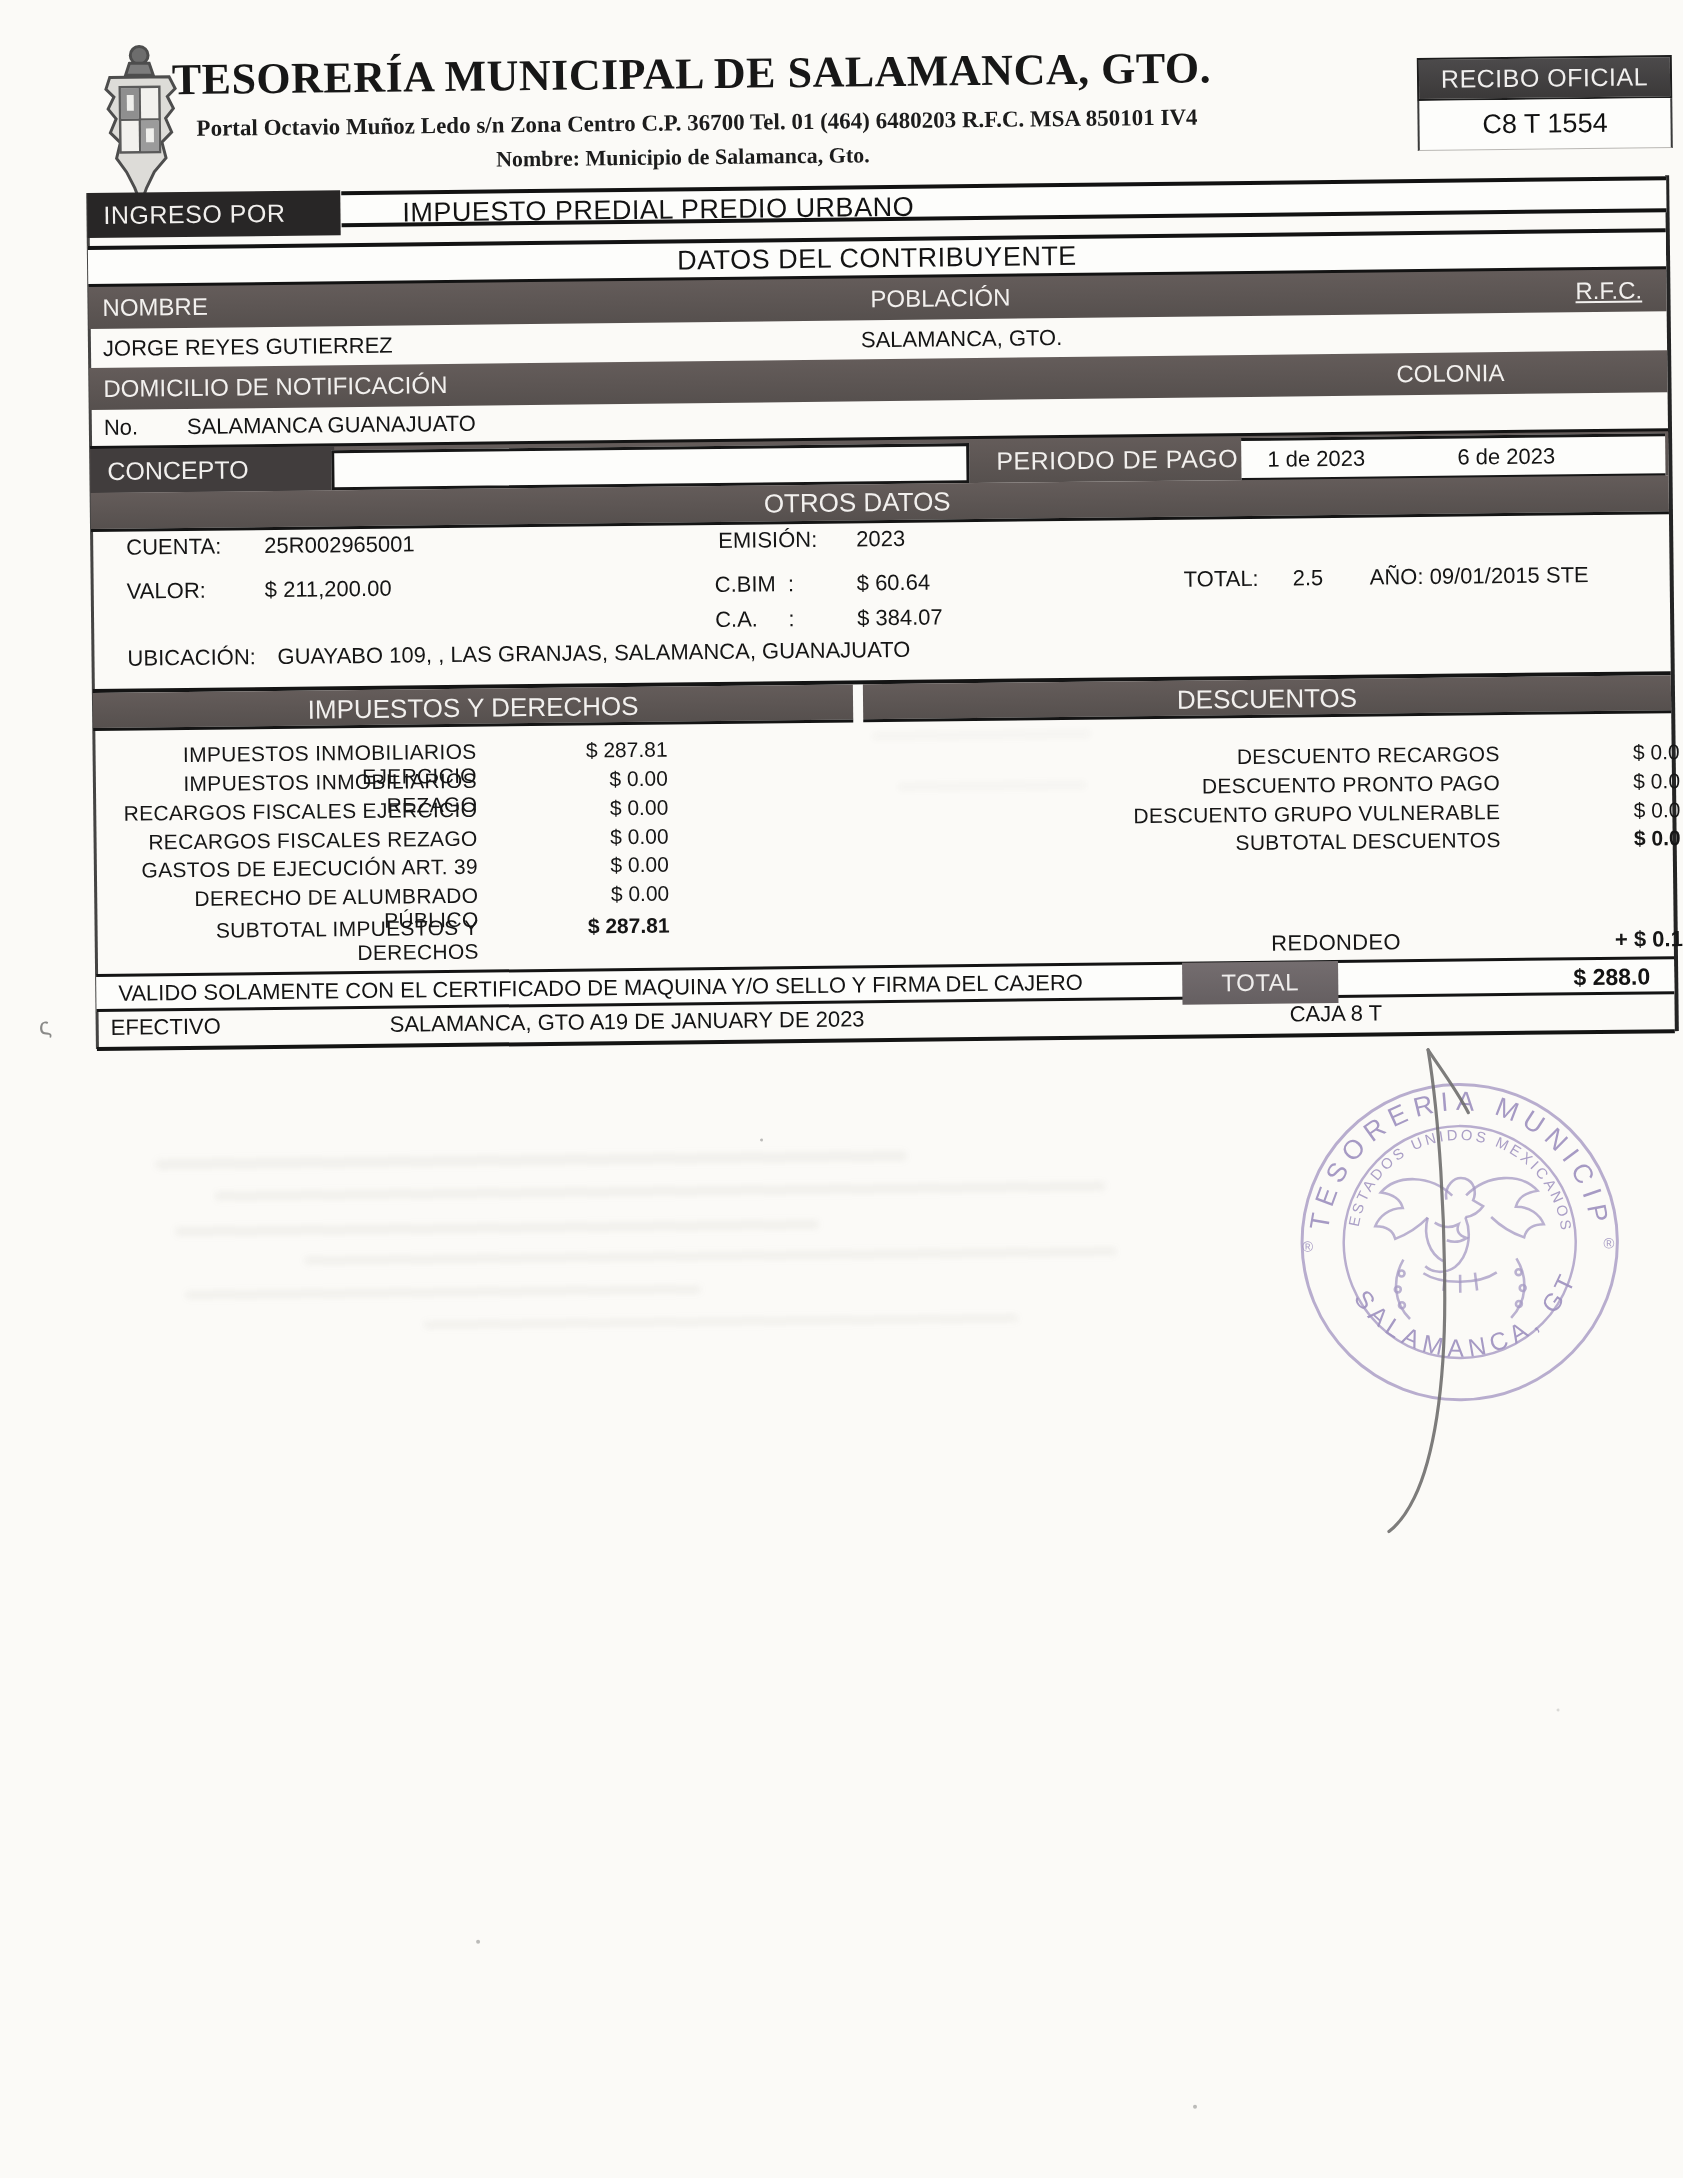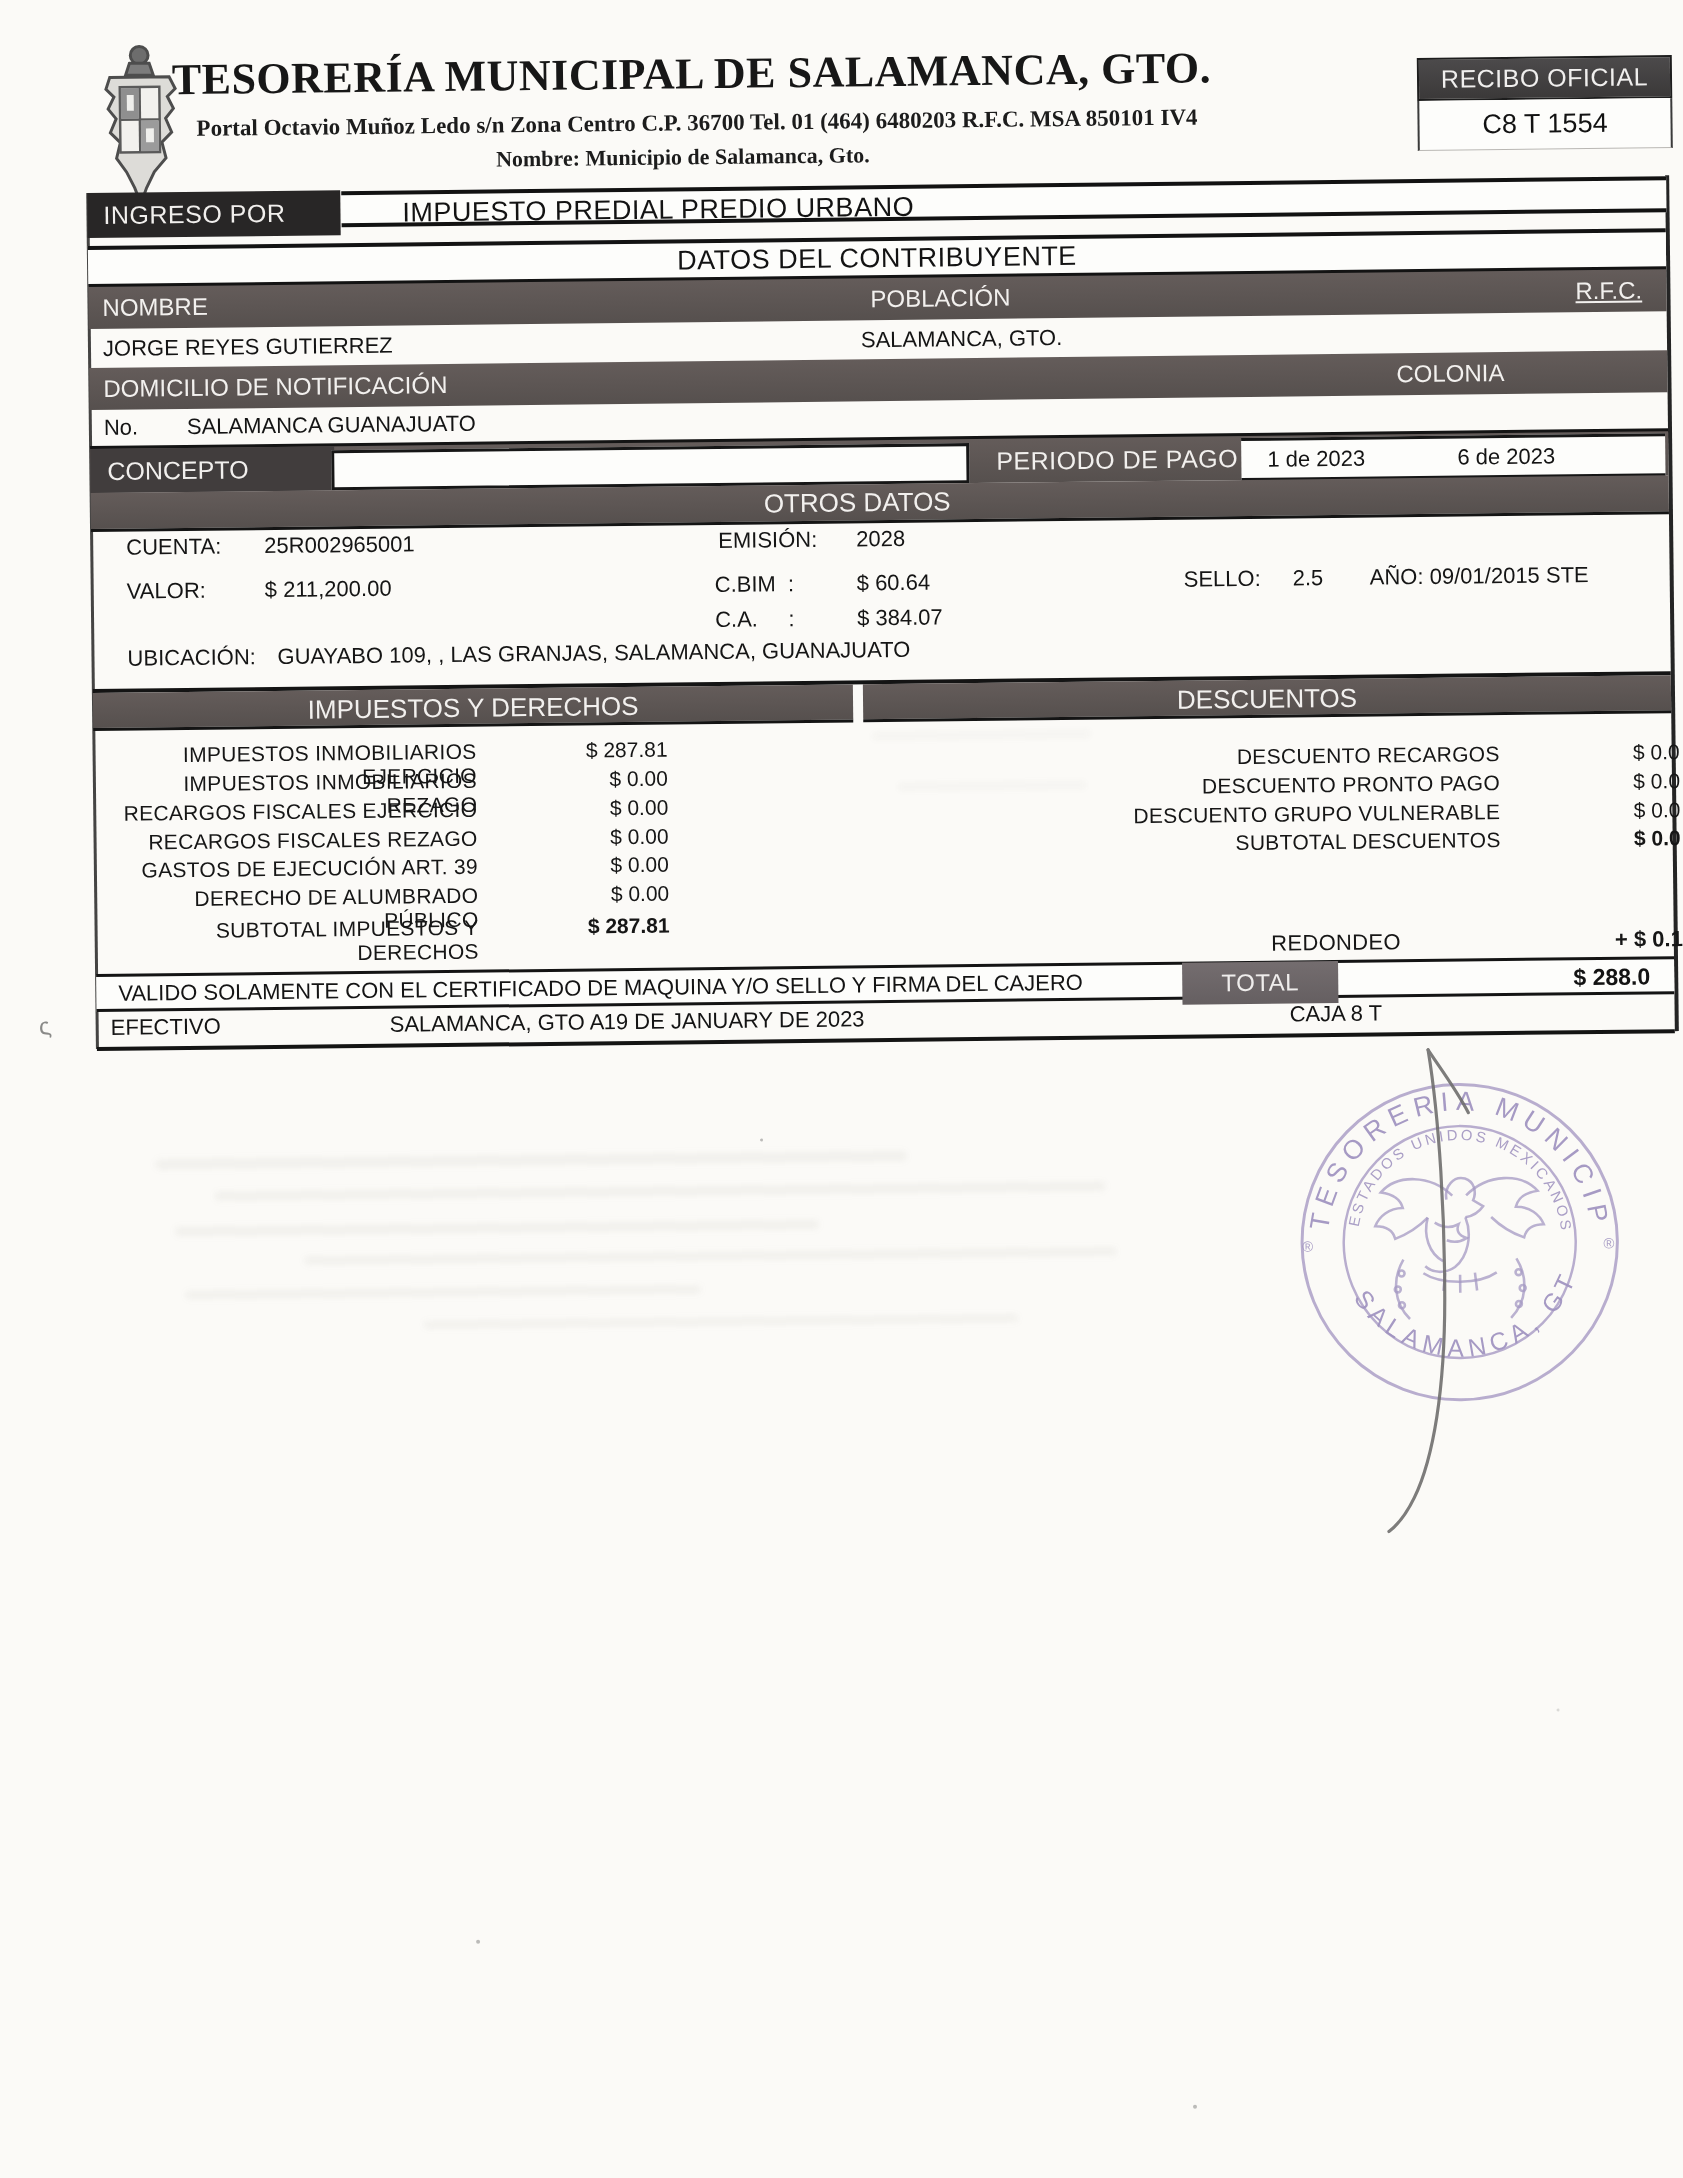--- a/index.html
+++ b/index.html
@@ -97,27 +97,27 @@
   </div>
 
   <div class="abs bar" style="left:92px;top:493px;width:1578px;height:36px;border-bottom:3px solid #141414;font-size:26px;line-height:36px;">
     <span class="abs" style="left:673px;">OTROS DATOS</span>
   </div>
 
   <div class="abs" style="left:92px;top:535px;width:1578px;height:154px;font-size:22px;color:#151515;">
     <span class="abs" style="left:35px;top:0;">CUENTA:</span>
     <span class="abs" style="left:173px;top:0;">25R002965001</span>
     <span class="abs" style="left:627px;top:0;">EMISIÓN:</span>
-    <span class="abs" style="left:765px;top:0;">2028</span>
+    <span class="abs" style="left:765px;top:0;">2023</span>
 
     <span class="abs" style="left:35px;top:44px;text-align:center;">VALOR:</span>
     <span class="abs" style="left:173px;top:44px;">$ 211,200.00</span>
     <span class="abs pre" style="left:623px;top:44px;">C.BIM  :</span>
     <span class="abs" style="left:765px;top:44px;">$ 60.64</span>
-    <span class="abs" style="left:1092px;top:44px;">SELLO:</span>
+    <span class="abs" style="left:1092px;top:44px;">TOTAL:</span>
     <span class="abs" style="left:1201px;top:44px;">2.5</span>
     <span class="abs" style="left:1278px;top:44px;">AÑO:</span>
     <span class="abs" style="left:1338px;top:44px;">09/01/2015 STE</span>
 
     <span class="abs pre" style="left:623px;top:79px;">C.A.     :</span>
     <span class="abs" style="left:765px;top:79px;">$ 384.07</span>
 
     <span class="abs" style="left:35px;top:111px;">UBICACIÓN:</span>
     <span class="abs" style="left:185px;top:111px;">GUAYABO 109, , LAS GRANJAS, SALAMANCA, GUANAJUATO</span>
   </div>

